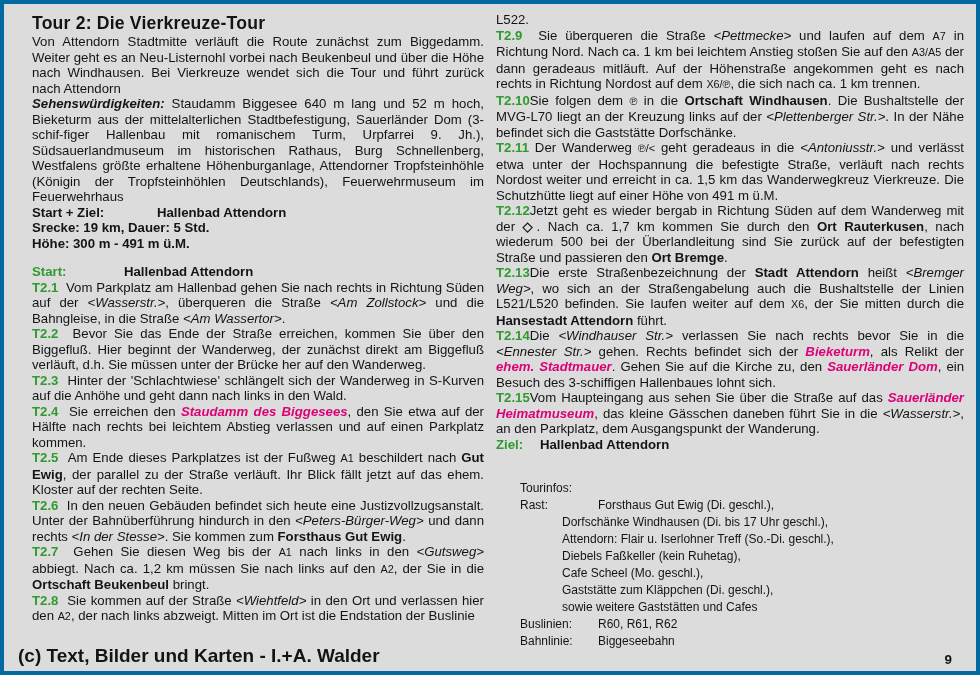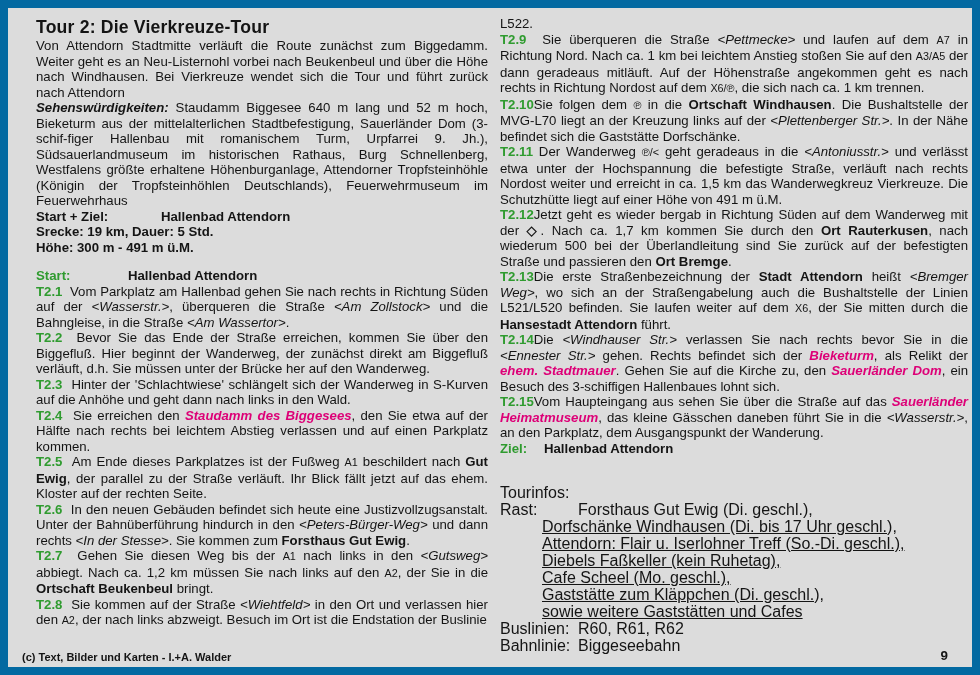--- a/index.html
+++ b/index.html
@@ -1,21 +1,21 @@
 <!DOCTYPE html>
 <html style="--green: #2f9b2f; --magenta: #dd0077;"><head>
 <meta charset="utf-8">
 <style>
   html,body{margin:0;padding:0;background:#fff;}
   .page{
     position:relative;
     width:980px;height:675px;
     box-sizing:border-box;
     background:#dcdcdc;
-    border:8px solid #0369a1;
+    border:4px solid #0369a1;
     font-family:"Liberation Sans",sans-serif;
     color:#141414;
     overflow:hidden;
   }
   .col{position:absolute;top:8px;}
   .col-left{left:28px;width:452px;}
   .col-right{left:492px;width:468px;}
   .title{font-size:17.6px;font-weight:bold;line-height:22px;margin:0;letter-spacing:0.2px;}
   .para{margin:0;font-size:13.2px;line-height:15.5px;text-align:justify;}
   .fact-line{font-weight:bold;font-size:13.2px;line-height:15.5px;}
@@ -24,26 +24,26 @@
   .start-label{display:inline-block;width:92px;}
   .ziel-line{font-size:13.2px;line-height:15.5px;font-weight:bold;}
   .ziel-label{display:inline-block;width:44px;}
   .s-p{}
   .s-b{font-weight:bold;}
   .s-i{font-style:italic;}
   .s-bi{font-weight:bold;font-style:italic;}
   .s-g{color:var(--green,#2f9b2f);font-weight:bold;}
   .s-m{color:var(--magenta,#dd0077);font-weight:bold;font-style:italic;}
   .s-k{font-size:10.8px;margin-top:48px;}
-  .tourinfos{margin-top:28px;font-size:16px;line-height:17px;}
+  .tourinfos{margin-top:28px;font-size:12px;line-height:17px;margin-left:24px;}
   .ti-row{white-space:nowrap;}
   .ti-label{display:inline-block;width:78px;}
   .ti-label2{display:inline-block;width:78px;}
-  .ti-indent{padding-left:42px;text-decoration:underline;}
-  .footer{position:absolute;left:14px;bottom:4px;font-weight:bold;font-size:11px;}
+  .ti-indent{padding-left:42px;}
+  .footer{position:absolute;left:14px;bottom:4px;font-weight:bold;font-size:19px;}
   .pagenum{position:absolute;right:24px;bottom:4px;font-weight:bold;font-size:13.4px;}
 </style>
 </head>
 <body>
 
 <div class="page">
 
   <div class="col col-left">
     <h1 class="title">Tour 2: Die Vierkreuze-Tour</h1>
     <p class="para">Von Attendorn Stadtmitte verläuft die Route zunächst zum Biggedamm. Weiter geht es an Neu-Listernohl vorbei nach Beukenbeul und über die Höhe nach Windhausen. Bei Vierkreuze wendet sich die Tour und führt zurück nach Attendorn</p>
@@ -62,21 +62,21 @@
     </div>
 
     <div>
         <p class="para"><span class="s-g">T2.1</span><span class="s-p">&nbsp; Vom Parkplatz am Hallenbad gehen Sie nach rechts in Richtung Süden auf der </span><span class="s-i">&lt;Wasserstr.&gt;</span><span class="s-p">, überqueren die Straße </span><span class="s-i">&lt;Am Zollstock&gt;</span><span class="s-p"> und die Bahngleise, in die Straße </span><span class="s-i">&lt;Am Wassertor&gt;</span><span class="s-p">.</span></p>
         <p class="para"><span class="s-g">T2.2</span><span class="s-p">&nbsp; Bevor Sie das Ende der Straße erreichen, kommen Sie über den Biggefluß. Hier beginnt der Wanderweg, der zunächst direkt am Biggefluß verläuft, d.h. Sie müssen unter der Brücke her auf den Wanderweg.</span></p>
         <p class="para"><span class="s-g">T2.3</span><span class="s-p">&nbsp; Hinter der 'Schlachtwiese' schlängelt sich der Wanderweg in S-Kurven auf die Anhöhe und geht dann nach links in den Wald.</span></p>
         <p class="para"><span class="s-g">T2.4</span><span class="s-p">&nbsp; Sie erreichen den </span><span class="s-m">Staudamm des Biggesees</span><span class="s-p">, den Sie etwa auf der Hälfte nach rechts bei leichtem Abstieg verlassen und auf einen Parkplatz kommen.</span></p>
         <p class="para"><span class="s-g">T2.5</span><span class="s-p">&nbsp; Am Ende dieses Parkplatzes ist der Fußweg </span><span class="s-k">A1</span><span class="s-p"> beschildert nach </span><span class="s-b">Gut Ewig</span><span class="s-p">, der parallel zu der Straße verläuft. Ihr Blick fällt jetzt auf das ehem. Kloster auf der rechten Seite.</span></p>
         <p class="para"><span class="s-g">T2.6</span><span class="s-p">&nbsp; In den neuen Gebäuden befindet sich heute eine Justizvollzugsanstalt. Unter der Bahnüberführung hindurch in den </span><span class="s-i">&lt;Peters-Bürger-Weg&gt;</span><span class="s-p"> und dann rechts </span><span class="s-i">&lt;In der Stesse&gt;</span><span class="s-p">. Sie kommen zum </span><span class="s-b">Forsthaus Gut Ewig</span><span class="s-p">.</span></p>
         <p class="para"><span class="s-g">T2.7</span><span class="s-p">&nbsp; Gehen Sie diesen Weg bis der </span><span class="s-k">A1</span><span class="s-p"> nach links in den </span><span class="s-i">&lt;Gutsweg&gt;</span><span class="s-p"> abbiegt. Nach ca. 1,2 km müssen Sie nach links auf den </span><span class="s-k">A2</span><span class="s-p">, der Sie in die </span><span class="s-b">Ortschaft Beukenbeul</span><span class="s-p"> bringt.</span></p>
-        <p class="para"><span class="s-g">T2.8</span><span class="s-p">&nbsp; Sie kommen auf der Straße </span><span class="s-i">&lt;Wiehtfeld&gt;</span><span class="s-p"> in den Ort und verlassen hier den </span><span class="s-k">A2</span><span class="s-p">, der nach links abzweigt. Besuch im Ort ist die Endstation der Buslinie</span></p>
+        <p class="para"><span class="s-g">T2.8</span><span class="s-p">&nbsp; Sie kommen auf der Straße </span><span class="s-i">&lt;Wiehtfeld&gt;</span><span class="s-p"> in den Ort und verlassen hier den </span><span class="s-k">A2</span><span class="s-p">, der nach links abzweigt. Mitten im Ort ist die Endstation der Buslinie</span></p>
       </div>
   </div>
 
   <div class="col col-right">
     <p class="para">L522.</p>
     <div>
         <p class="para"><span class="s-g">T2.9</span><span class="s-p">&nbsp; Sie überqueren die Straße </span><span class="s-i">&lt;Pettmecke&gt;</span><span class="s-p"> und laufen auf dem </span><span class="s-k">A7</span><span class="s-p"> in Richtung Nord. Nach ca. 1 km bei leichtem Anstieg stoßen Sie auf den </span><span class="s-k">A3/A5</span><span class="s-p"> der dann geradeaus mitläuft. Auf der Höhenstraße angekommen geht es nach rechts in Richtung Nordost auf dem </span><span class="s-k">X6/℗</span><span class="s-p">, die sich nach ca. 1 km trennen.</span></p>
         <p class="para"><span class="s-g">T2.10</span><span class="s-p">Sie folgen dem </span><span class="s-k">℗</span><span class="s-p"> in die </span><span class="s-b">Ortschaft Windhausen</span><span class="s-p">. Die Bushaltstelle der MVG-L70 liegt an der Kreuzung links auf der </span><span class="s-i">&lt;Plettenberger Str.&gt;</span><span class="s-p">. In der Nähe befindet sich die Gaststätte Dorfschänke.</span></p>
         <p class="para"><span class="s-g">T2.11</span><span class="s-p"> Der Wanderweg </span><span class="s-k">℗/&lt;</span><span class="s-p">  geht geradeaus in die </span><span class="s-i">&lt;Antoniusstr.&gt;</span><span class="s-p"> und verlässt etwa unter der Hochspannung die befestigte Straße, verläuft nach rechts Nordost weiter und erreicht in ca. 1,5 km das Wanderwegkreuz Vierkreuze. Die Schutzhütte liegt auf einer Höhe von 491 m ü.M.</span></p>
         <p class="para"><span class="s-g">T2.12</span><span class="s-p">Jetzt geht es wieder bergab in Richtung Süden auf dem Wanderweg mit der </span><span class="s-b">◇</span><span class="s-p">. Nach ca. 1,7 km kommen Sie durch den </span><span class="s-b">Ort Rauterkusen</span><span class="s-p">, nach wiederum 500 bei der Überlandleitung sind Sie zurück auf der befestigten Straße und passieren den </span><span class="s-b">Ort Bremge</span><span class="s-p">.</span></p>

